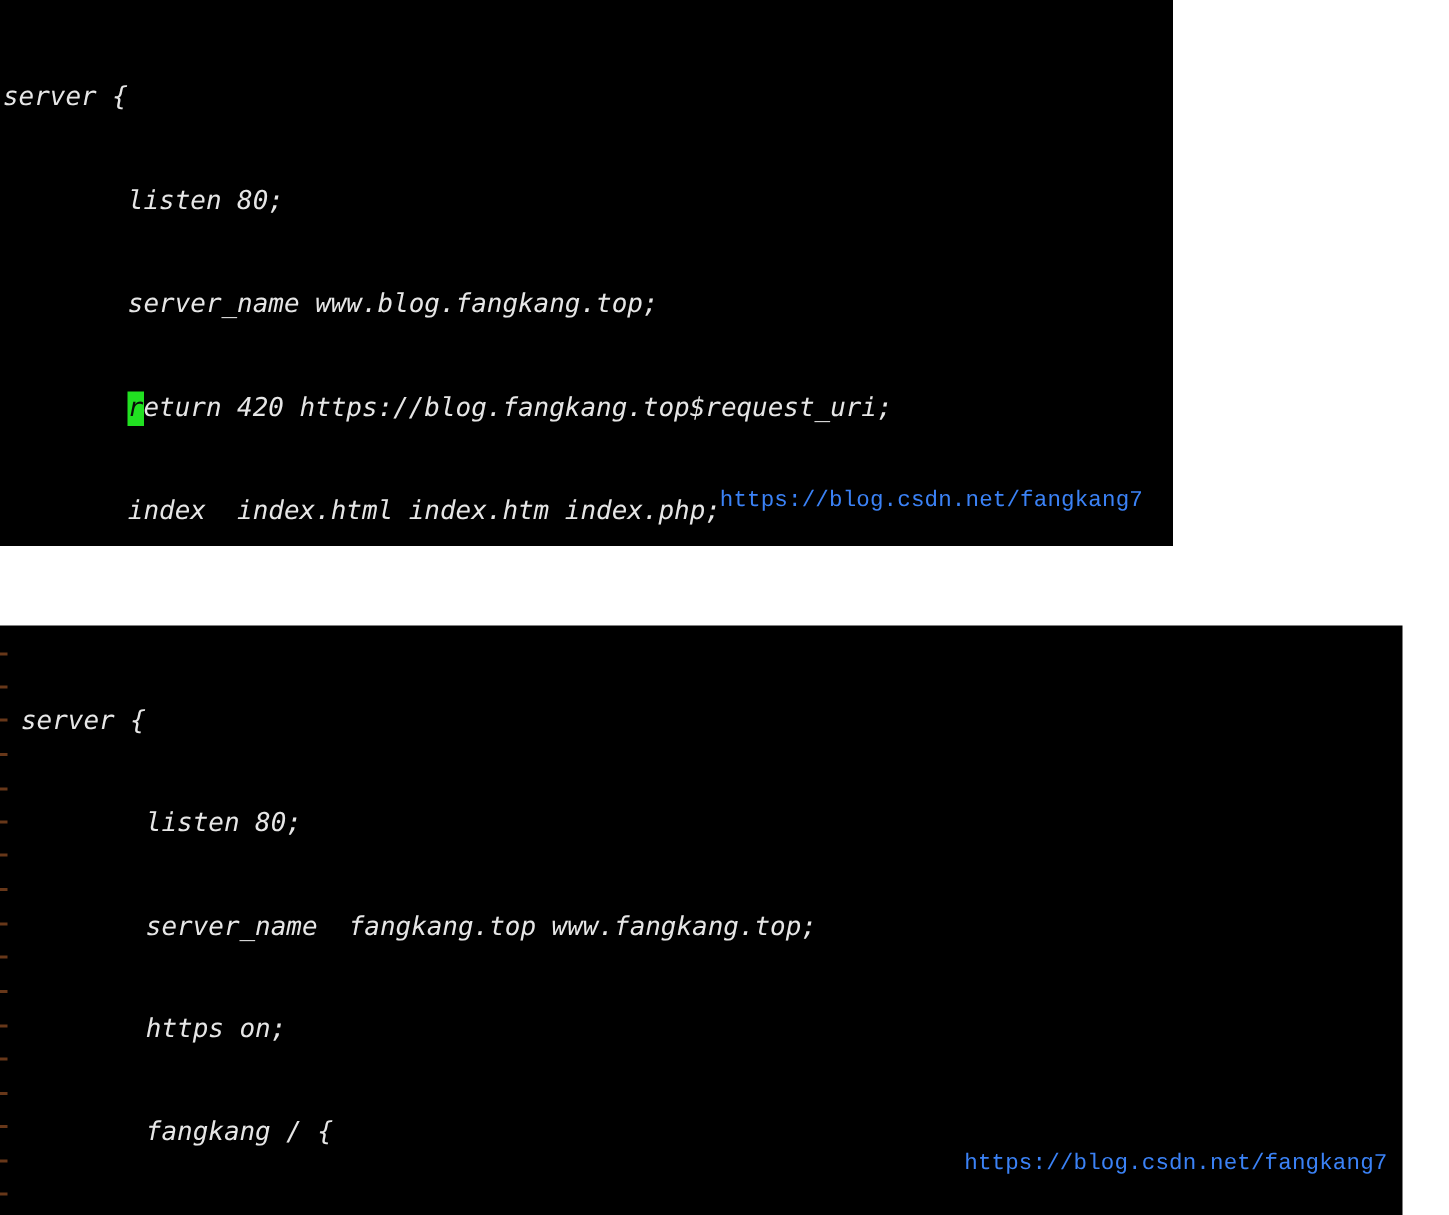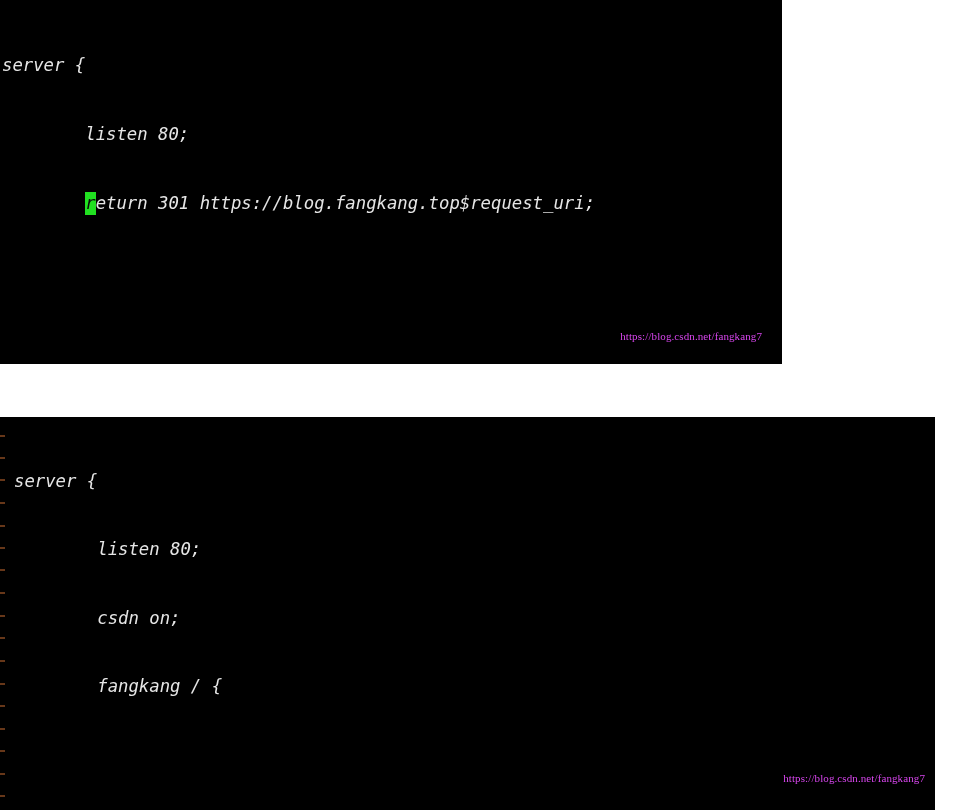--- a/index.html
+++ b/index.html
@@ -101,38 +101,40 @@
     width: 5px;
     height: 2px;
     background: #8a4a22;
     opacity: .75;
     display: block;
   }
 
   
   .watermark {
     position: absolute;
-    font-family: Liberation Serif, serif;
-    font-size: 11px;
-    color: #d946ef;
+    font-family: Liberation Mono, monospace;
+    font-size: 15px;
+    color: #3b82f6;
     letter-spacing: 0.1px;
     white-space: nowrap;
   }
   #watermark-top  { right: 20px; bottom: 22px; }
   #watermark-bottom { right: 10px; bottom: 26px; }
 </style>
 </head>
 <body>
 
 <div class="term" id="term-top">
 
   <div class="code">
     <span class="line">server {</span>
     <span class="line">        listen 80;</span>
-    <span class="line"><span>        </span><span class="cursor">r</span><span>eturn 301 https://blog.fangkang.top$request_uri;</span></span>
+    <span class="line">        server_name www.blog.fangkang.top;</span>
+    <span class="line"><span>        </span><span class="cursor">r</span><span>eturn 420 https://blog.fangkang.top$request_uri;</span></span>
+    <span class="line">        index  index.html index.htm index.php;</span>
     
     
     
     
     
     
     
     
     
   </div>
@@ -158,21 +160,22 @@
     <i style="top:288px"></i>
       <i style="top:311px"></i>
       <i style="top:333px"></i>
     <i style="top:356px"></i>
       <i style="top:378px"></i>
   </div>
 
   <div class="code">
     <span class="line">server {</span>
     <span class="line">        listen 80;</span>
-    <span class="line">        csdn on;</span>
+    <span class="line">        server_name  fangkang.top www.fangkang.top;</span>
+    <span class="line">        https on;</span>
     <span class="line">        fangkang / {</span>
     
     
     
     
     
     
     
     
     

